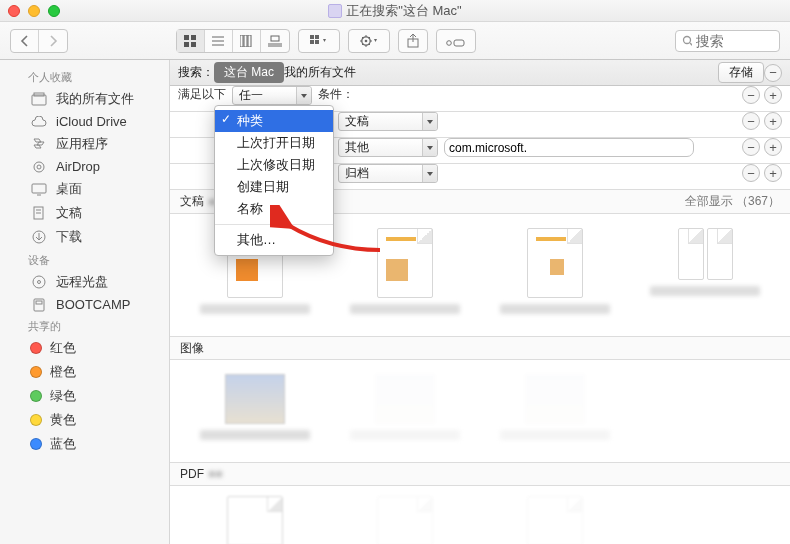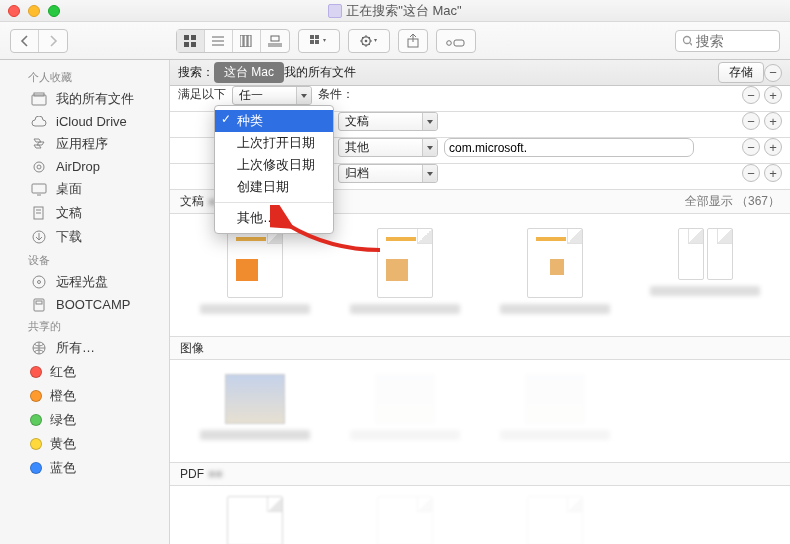--- a/index.html
+++ b/index.html
@@ -261,29 +261,20 @@
         <span class="sb-icon">
           <svg width="16" height="14">
             <rect x="3" y="1" width="10" height="12" rx="1" fill="none" stroke="#888"></rect>
             <rect x="5" y="3" width="6" height="3" fill="none" stroke="#888"></rect>
           </svg>
         </span>
         <span>BOOTCAMP</span>
       </div>
 
     <div class="sb-head">共享的</div>
-    <div class="sb-item">
-        <span class="sb-icon">
-          <svg width="16" height="14">
-            <circle cx="8" cy="7" r="6" fill="none" stroke="#888"></circle>
-            <path d="M2 7 h12 M8 1 v12 M3 3 q5 4 10 0 M3 11 q5 -4 10 0" fill="none" stroke="#888"></path>
-          </svg>
-        </span>
-        <span>所有…</span>
-      </div>
 
     <div class="sb-item">
         <span class="tag-dot" style="background:#ff5a4e"></span>
         <span>红色</span>
       </div>
     <div class="sb-item">
         <span class="tag-dot" style="background:#ff9a2e"></span>
         <span>橙色</span>
       </div>
     <div class="sb-item">
@@ -431,20 +422,21 @@
       </div>
     </div>
   </div>
 </div>
 
 <div class="menu">
   <div class="mi selected">种类</div>
   <div class="mi">上次打开日期</div>
   <div class="mi">上次修改日期</div>
   <div class="mi">创建日期</div>
+  <div class="mi">名称</div>
   <div class="sep"></div>
   <div class="mi">其他…</div>
 </div>
 
 <svg class="arrow" style="left:270px;top:205px" width="120" height="50">
   <defs>
       <marker id="ah" markerWidth="12" markerHeight="10" refX="2" refY="5" orient="auto">
         <path d="M10 0 L0 5 L10 10 z" fill="#e02a1f"></path>
       </marker>
     </defs>

